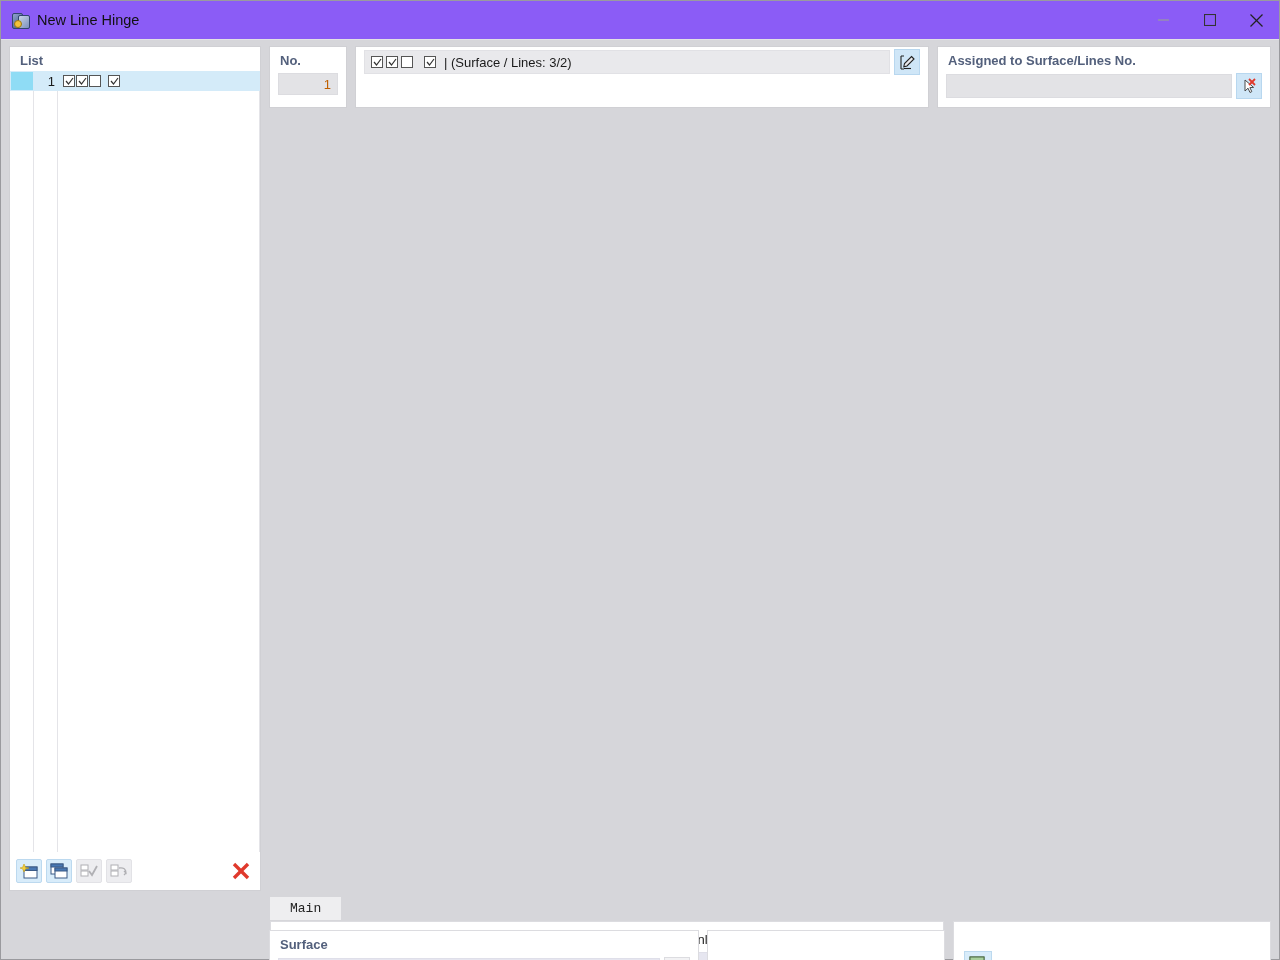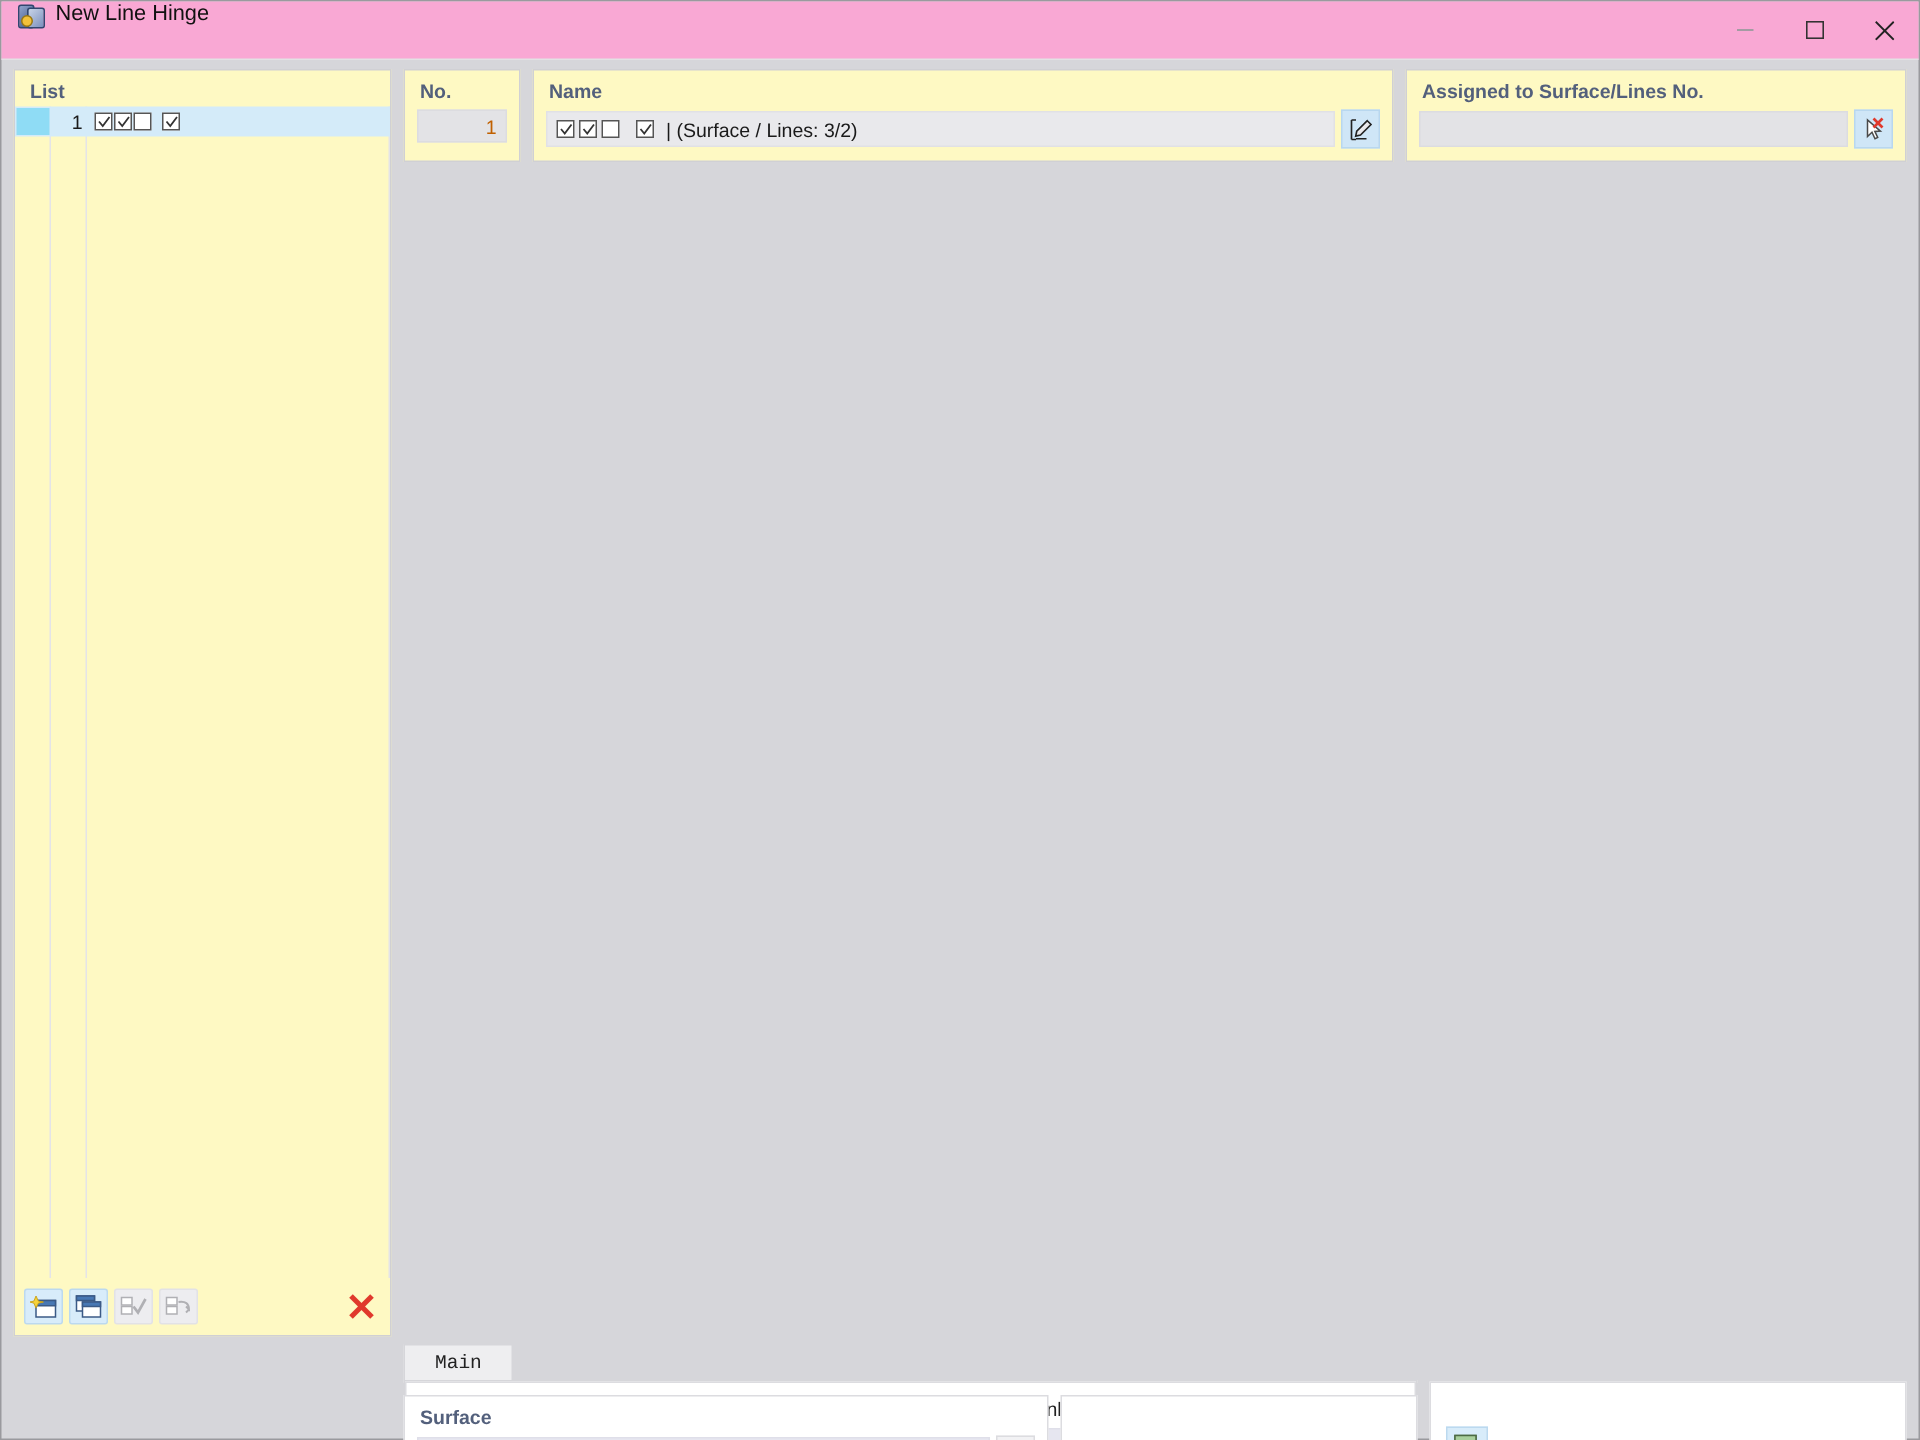--- a/index.html
+++ b/index.html
@@ -16,22 +16,22 @@
   }
   .window {
     position: absolute; inset: 0;
     background: #d6d6da;
     border: 1px solid #9a9a9e;
     box-sizing: border-box;
     display: flex; flex-direction: column;
   }
   
   .titlebar {
-    height: 38px; background: #f9a8d4;
-    display: flex; align-items: flex-start;
+    height: 38px; background: #8b5cf6;
+    display: flex; align-items: center;
     flex: none;
     border-bottom: 1px solid #e2e2e4;
   }
   .title-icon {
     width: 18px; height: 18px; margin-left: 10px; margin-right: 8px;
     position: relative; flex: none;
   }
   .title-icon .hg-a{
     position:absolute; left:1px; top:2px; width:9px; height:14px;
     background:linear-gradient(135deg,#6f87b8,#3d5territory);
@@ -55,21 +55,21 @@
     width: 46px; height: 38px;
     display: flex; align-items: center; justify-content: center;
   }
   .win-btn svg { display:block; }
   
   .toprow {
     display: flex; padding: 6px 8px 0 8px; gap: 8px; flex: none;
     align-items: flex-start;
   }
   .panel {
-    background: #fef9c3; border: 1px solid #d0d0d4;
+    background: #ffffff; border: 1px solid #d0d0d4;
     box-sizing: border-box;
   }
   .panel-title {
     font-size: 13px; font-weight: bold; color: #53607c;
     padding: 6px 10px 3px 10px;
   }
   .list-panel { width: 252px; height: 845px; display:flex; flex-direction:column;}
   .list-body { flex: 1; position: relative; }
   .list-cols {
     position:absolute; top:0; left:0; right:0; bottom:0;
@@ -284,21 +284,20 @@
         </div>
       </div>
     </div>
 
     <div class="panel no-panel">
       <div class="panel-title">No.</div>
       <div class="no-field">1</div>
     </div>
 
     <div class="panel name-panel">
-      <div class="panel-title">Name</div>
       <div class="name-row">
         <div class="name-field">
           <span class="cbglyph">
               <svg width="9" height="9">
                 <polyline points="1,4 3.5,7 8,1" fill="none" stroke="#333" stroke-width="1.2"></polyline>
               </svg>
             </span>
           <span class="cbglyph">
               <svg width="9" height="9">
                 <polyline points="1,4 3.5,7 8,1" fill="none" stroke="#333" stroke-width="1.2"></polyline>

